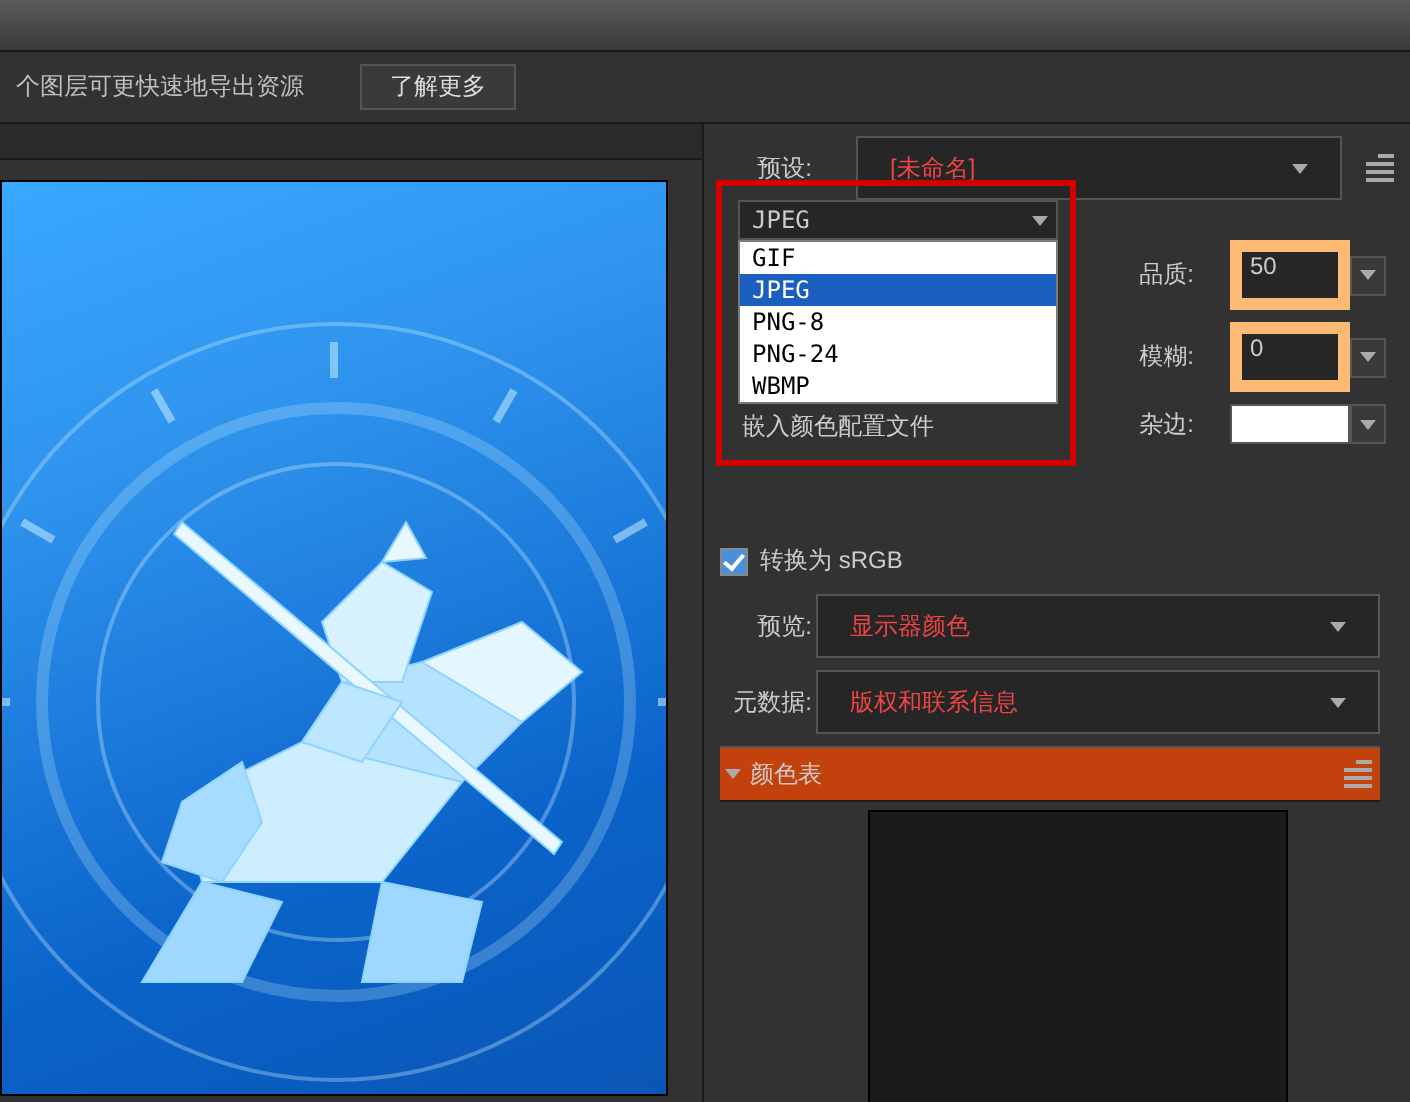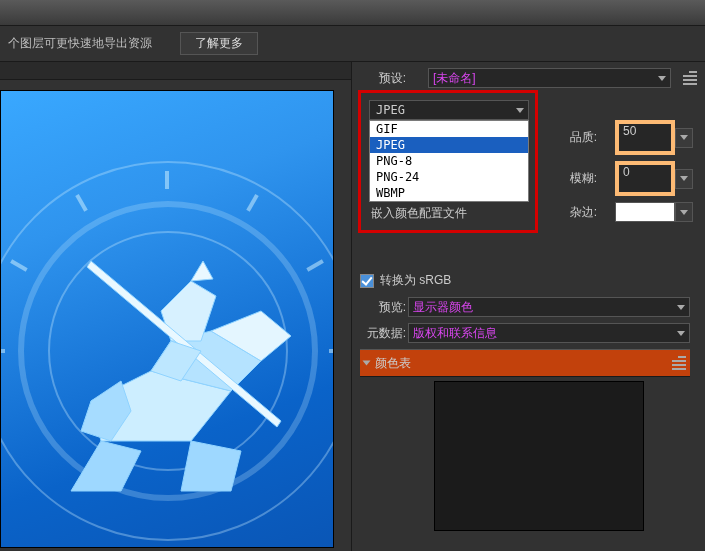--- a/index.html
+++ b/index.html
@@ -15,36 +15,36 @@
   .preview{width:334px;height:458px;border:1px solid #000;background:linear-gradient(160deg,#39a8ff 0%,#2f94ee 28%,#0a63c9 72%,#0a56b6 100%);position:relative;overflow:hidden}
   .ring{position:absolute;border:2px solid rgba(200,236,255,.35);border-radius:50%}
   .ring.r1{width:380px;height:380px;left:-23px;top:70px}
   .ring.r2{width:300px;height:300px;left:17px;top:110px;border-width:6px;border-color:rgba(200,236,255,.25)}
   .ring.r3{width:240px;height:240px;left:47px;top:140px}
   .tick{position:absolute;width:4px;height:18px;background:rgba(200,236,255,.55);left:164px;top:80px;transform-origin:2px 180px}
   .knight{position:absolute;left:30px;top:150px;width:280px;height:260px;pointer-events:none}
   .right-pane{flex:1;padding:6px 8px 0 8px;position:relative}
   .row{display:flex;align-items:center;margin-bottom:6px}
   .lbl{color:#ccc;min-width:46px;text-align:right;margin-right:22px}
-  .sel{flex:1;height:20px;background:#262626;border:1px solid #555;color:#d946ef;padding:0 4px;display:flex;align-items:center;justify-content:space-between}
+  .sel{flex:1;height:32px;background:#262626;border:1px solid #555;color:#ef4444;padding:0 16px;display:flex;align-items:center;justify-content:space-between}
   .sel .caret{width:0;height:0;border-left:4px solid transparent;border-right:4px solid transparent;border-top:5px solid #aaa}
   .menu-icon{width:20px;height:20px;margin-left:6px;display:flex;flex-direction:column;justify-content:center;gap:2px;align-items:flex-end;cursor:pointer}
   .menu-icon span{display:block;width:14px;height:2px;background:#aaa}
   .menu-icon span:first-child{width:8px}
   .format-box{position:absolute;left:6px;top:28px;width:180px;border:3px solid #d40000;padding:7px 8px 8px 8px;z-index:5}
   .format-sel{width:160px;height:20px;background:#262626;border:1px solid #555;color:#ccc;display:flex;align-items:center;justify-content:space-between;padding:0 4px 0 6px;font-family:SimSun,monospace;font-size:12px}
   .format-sel .caret{width:0;height:0;border-left:4px solid transparent;border-right:4px solid transparent;border-top:5px solid #aaa}
   .dropdown{width:160px;background:#fff;border:1px solid #7a7a7a;font-family:SimSun,monospace;font-size:12px;color:#000}
   .dropdown .opt{padding:1px 6px;cursor:pointer}
   .dropdown .opt.sel-opt{background:#1a5fbf;color:#fff}
   .embed-line{color:#ccc;margin-top:3px;padding-left:2px;font-size:12px}
   .settings-right{position:absolute;right:12px;top:58px;width:130px}
   .srow{display:flex;align-items:center;margin-bottom:6px}
   .slbl{min-width:34px;text-align:right;margin-right:18px;color:#ccc}
-  .sinput{flex:1;height:35px;background:#262626;border:4px solid #fdba74;color:#ccc;padding:0 4px}
+  .sinput{flex:1;height:35px;background:#262626;border:6px solid #fdba74;color:#ccc;padding:0 4px}
   .step{width:18px;height:20px;background:#3a3a3a;border:1px solid #555;display:flex;align-items:center;justify-content:center}
   .step .caret{width:0;height:0;border-left:4px solid transparent;border-right:4px solid transparent;border-top:5px solid #aaa}
   .swatch{flex:1;height:20px;background:#fff;border:1px solid #555}
   .lower{position:absolute;left:8px;right:15px;top:210px}
   .chk{display:flex;align-items:center;margin-bottom:8px}
   .chkbox{width:14px;height:14px;border:1px solid #888;background:#262626;margin-right:6px;position:relative}
   .chkbox.on{background:#4a90d9}
   .chkbox.on::after{content:"";position:absolute;left:3px;top:0;width:4px;height:8px;border:solid #fff;border-width:0 2px 2px 0;transform:rotate(40deg)}
   .wide-row{display:flex;align-items:center;margin-bottom:6px}
   .wlbl{min-width:46px;text-align:right;margin-right:2px}

